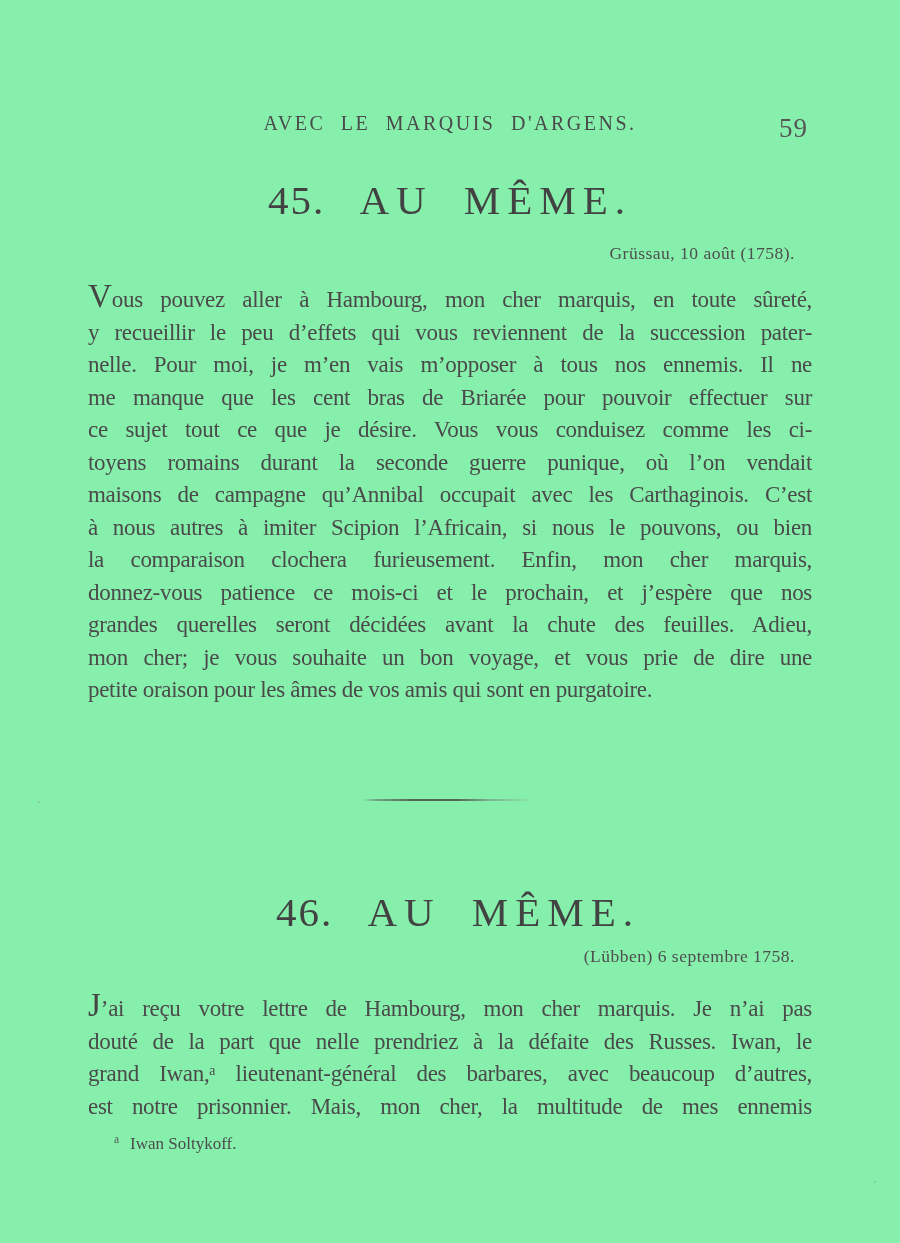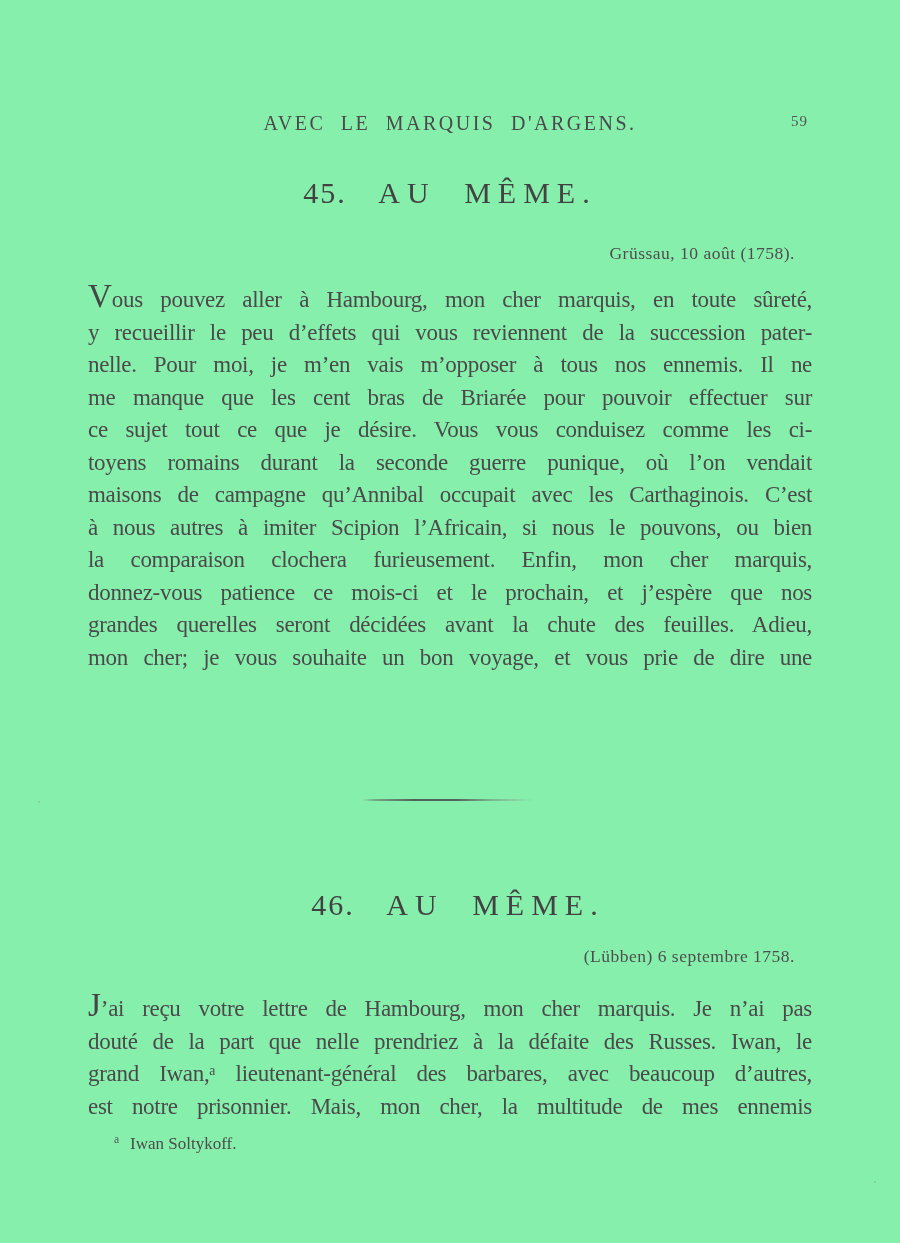--- a/index.html
+++ b/index.html
@@ -29,34 +29,34 @@
   .rh-title {
     font-size: 20px;
     letter-spacing: 2.5px;
     word-spacing: 8px;
     color: #4a4a4a;
   }
   .rh-num {
     position: absolute;
     top: 1px;
     right: 92px;
-    font-size: 15px;
+    font-size: 27px;
     letter-spacing: 1px;
     color: #555;
   }
   
   .letter-heading {
     position: absolute;
     left: 0;
     right: 0;
     margin: 0;
     text-align: center;
     font-weight: normal;
     color: #424242;
-    font-size: 30px;
+    font-size: 41px;
   }
   .letter-45 .letter-heading { top: 176px; }
   .letter-46 .letter-heading { top: 888px; padding-left: 16px; }
   .lh-num {
     letter-spacing: 2px;
     margin-right: 24px;
   }
   .lh-title {
     letter-spacing: 7px;
     word-spacing: 14px;
@@ -162,20 +162,21 @@
         <div class="bodyline">nelle. Pour moi, je m’en vais m’opposer à tous nos ennemis. Il ne</div>
         <div class="bodyline">me manque que les cent bras de Briarée pour pouvoir effectuer sur</div>
         <div class="bodyline">ce sujet tout ce que je désire. Vous vous conduisez comme les ci-</div>
         <div class="bodyline">toyens romains durant la seconde guerre punique, où l’on vendait</div>
         <div class="bodyline">maisons de campagne qu’Annibal occupait avec les Carthaginois. C’est</div>
         <div class="bodyline">à nous autres à imiter Scipion l’Africain, si nous le pouvons, ou bien</div>
         <div class="bodyline">la comparaison clochera furieusement. Enfin, mon cher marquis,</div>
         <div class="bodyline">donnez-vous patience ce mois-ci et le prochain, et j’espère que nos</div>
         <div class="bodyline">grandes querelles seront décidées avant la chute des feuilles. Adieu,</div>
         <div class="bodyline">mon cher; je vous souhaite un bon voyage, et vous prie de dire une</div>
+        <div class="bodyline lastline">petite oraison pour les âmes de vos amis qui sont en purgatoire.</div>
       </div>
   </section>
 
   <div class="divider"></div>
 
   <section class="letter letter-46">
     <h2 class="letter-heading">
       <span class="lh-num">46.</span>
       <span class="lh-title">AU MÊME.</span>
     </h2>

